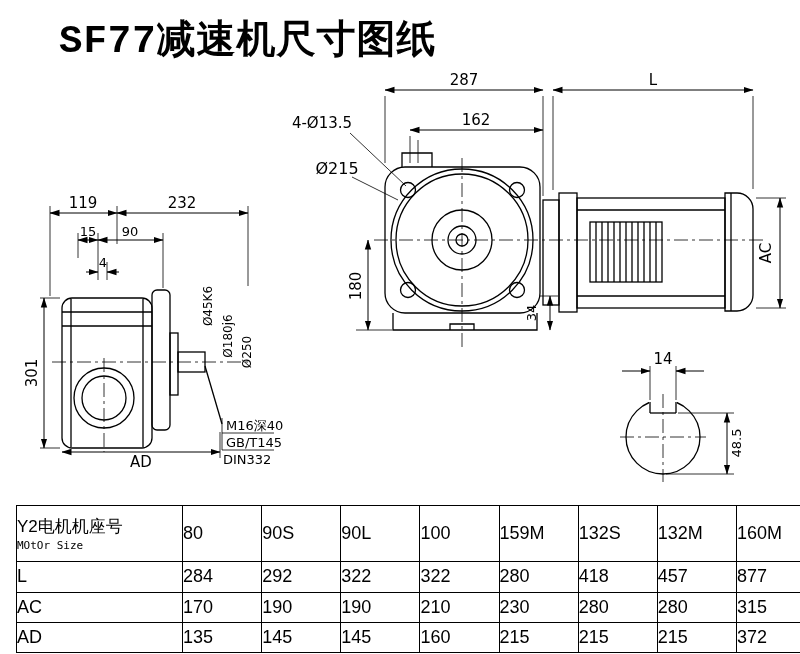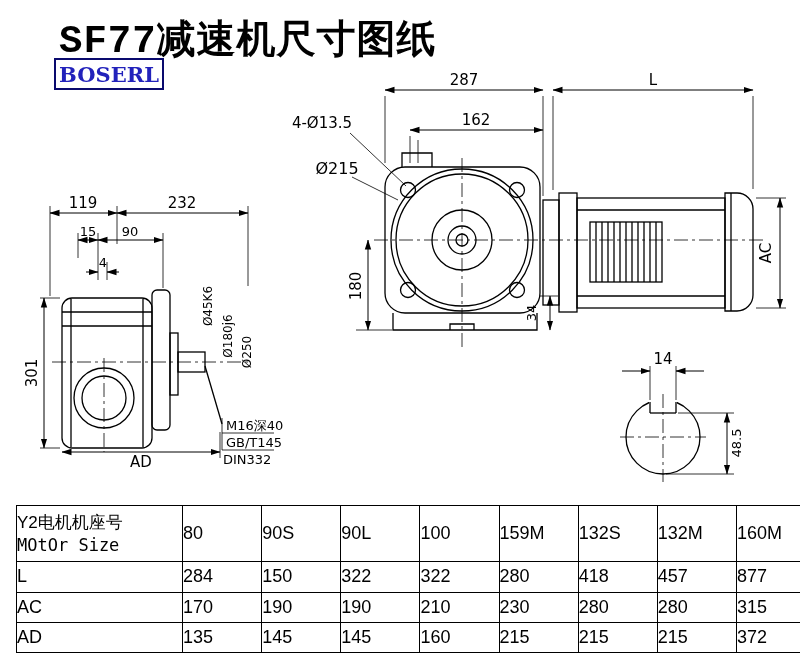--- a/index.html
+++ b/index.html
@@ -34,32 +34,29 @@
     position:absolute; left:16px; top:505px; width:800px; height:148px;
     border-collapse:collapse; table-layout:fixed; text-align:left;
   }
   .size-table th, .size-table td {
     border:1.4px solid #000; font-weight:normal; padding:0; font-size:18px;
     vertical-align:middle;
   }
   .size-table tr.hdr { height:56px; }
   .size-table tr.row { height:30px; }
   .size-table .hdr-line1 { font-size:17px; line-height:1.35; }
-  .size-table .hdr-line2 { font-size:17px; line-height:1.2; font-family:"DejaVu Sans Mono","Liberation Mono",monospace; }
+  .size-table .hdr-line2 { font-size:11px; line-height:1.2; font-family:"DejaVu Sans Mono","Liberation Mono",monospace; }
   col.c0 { width:166px; }
 </style>
 </head>
 <body>
 
 <div class="page">
 
   <div class="title">SF77减速机尺寸图纸</div>
-  <div class="logo">
-    <span>BOSERL</span>
-  </div>
 
   <svg class="drawing" width="800" height="505" viewBox="0 0 800 505">
     <defs>
       <marker id="arr" viewBox="0 0 10 10" refX="9.5" refY="5" markerWidth="10" markerHeight="10" orient="auto-start-reverse">
         <path d="M0,1.8 L10,5 L0,8.2 Z" fill="#000"></path>
       </marker>
     </defs>
 
     <g>
       <g class="s12">
@@ -247,21 +244,21 @@
       <th>90L</th>
       <th>100</th>
       <th>159M</th>
       <th>132S</th>
       <th>132M</th>
       <th>160M</th>
     </tr>
     <tr class="row">
       <td>L</td>
       <td>284</td>
-      <td>150</td>
+      <td>292</td>
       <td>322</td>
       <td>322</td>
       <td>280</td>
       <td>418</td>
       <td>457</td>
       <td>877</td>
     </tr>
     <tr class="row">
       <td>AC</td>
       <td>170</td>

